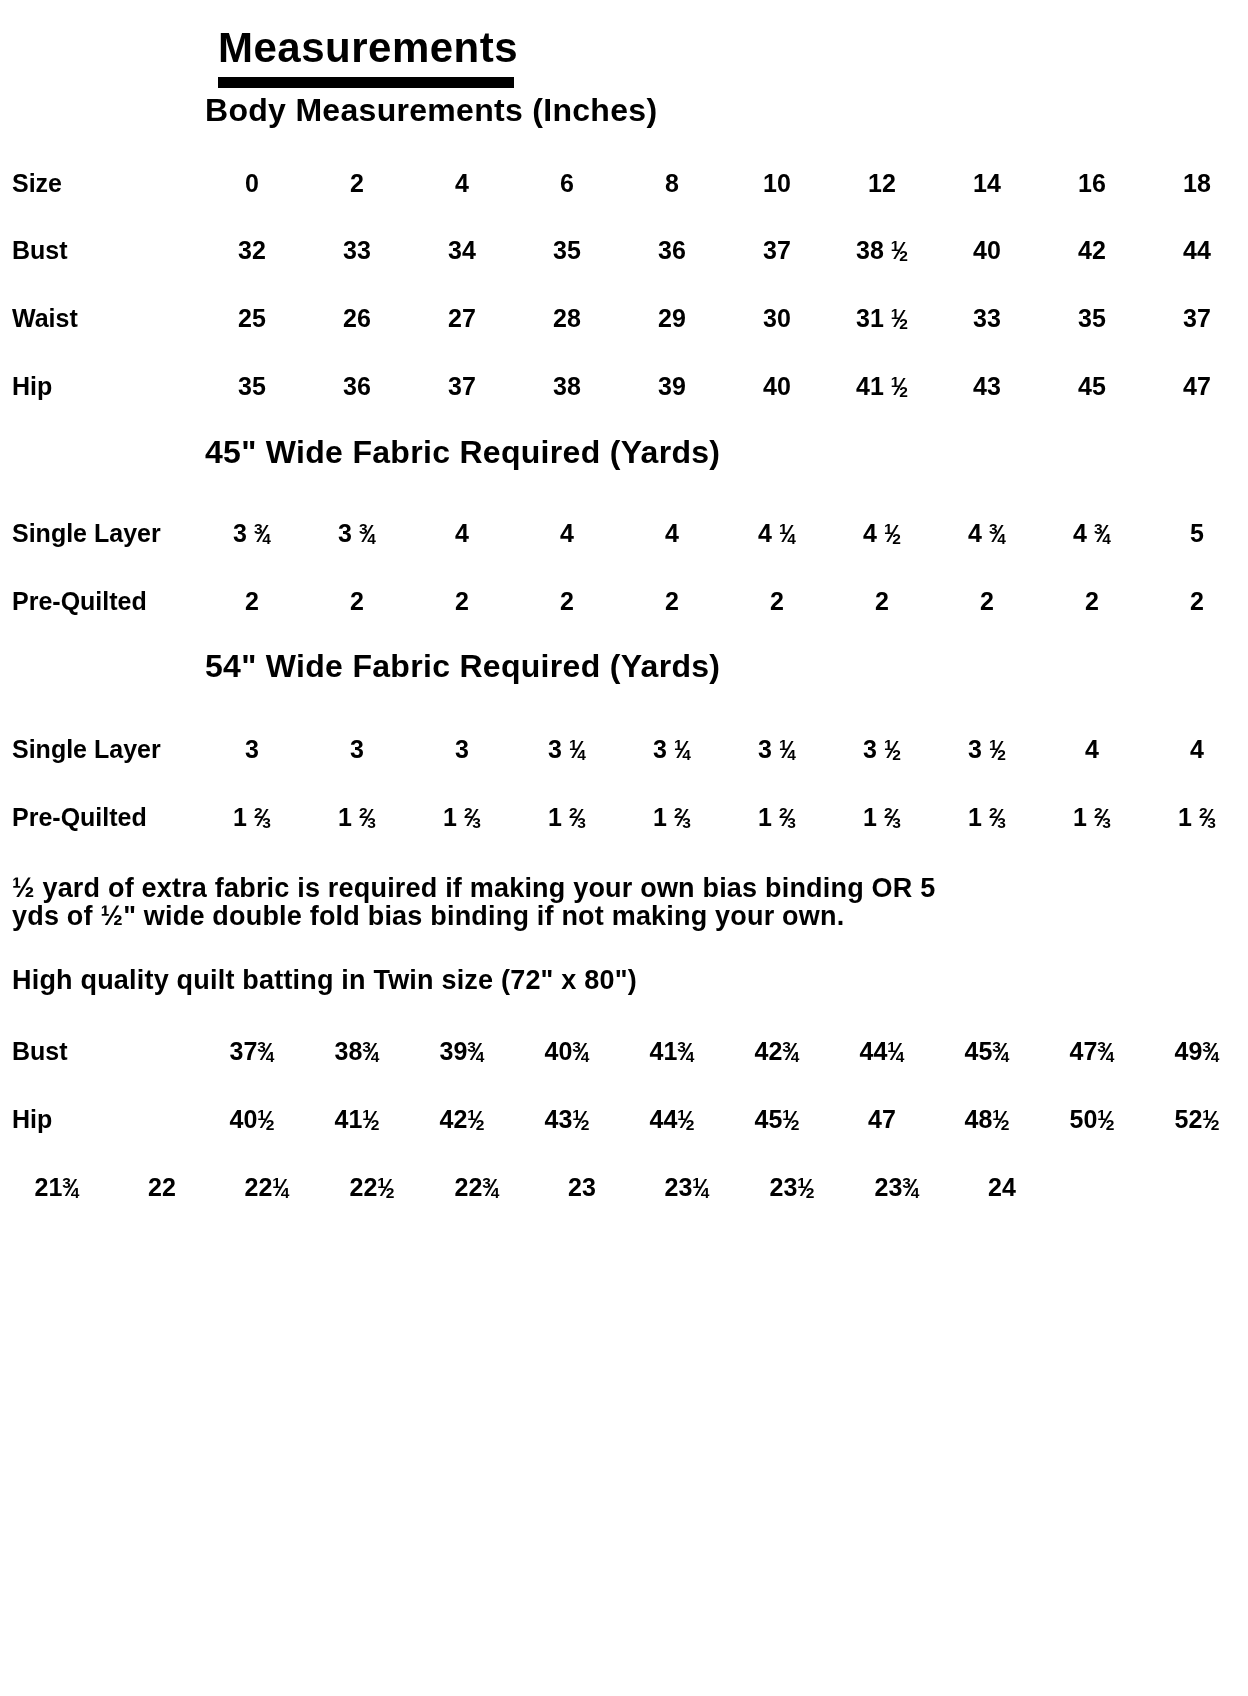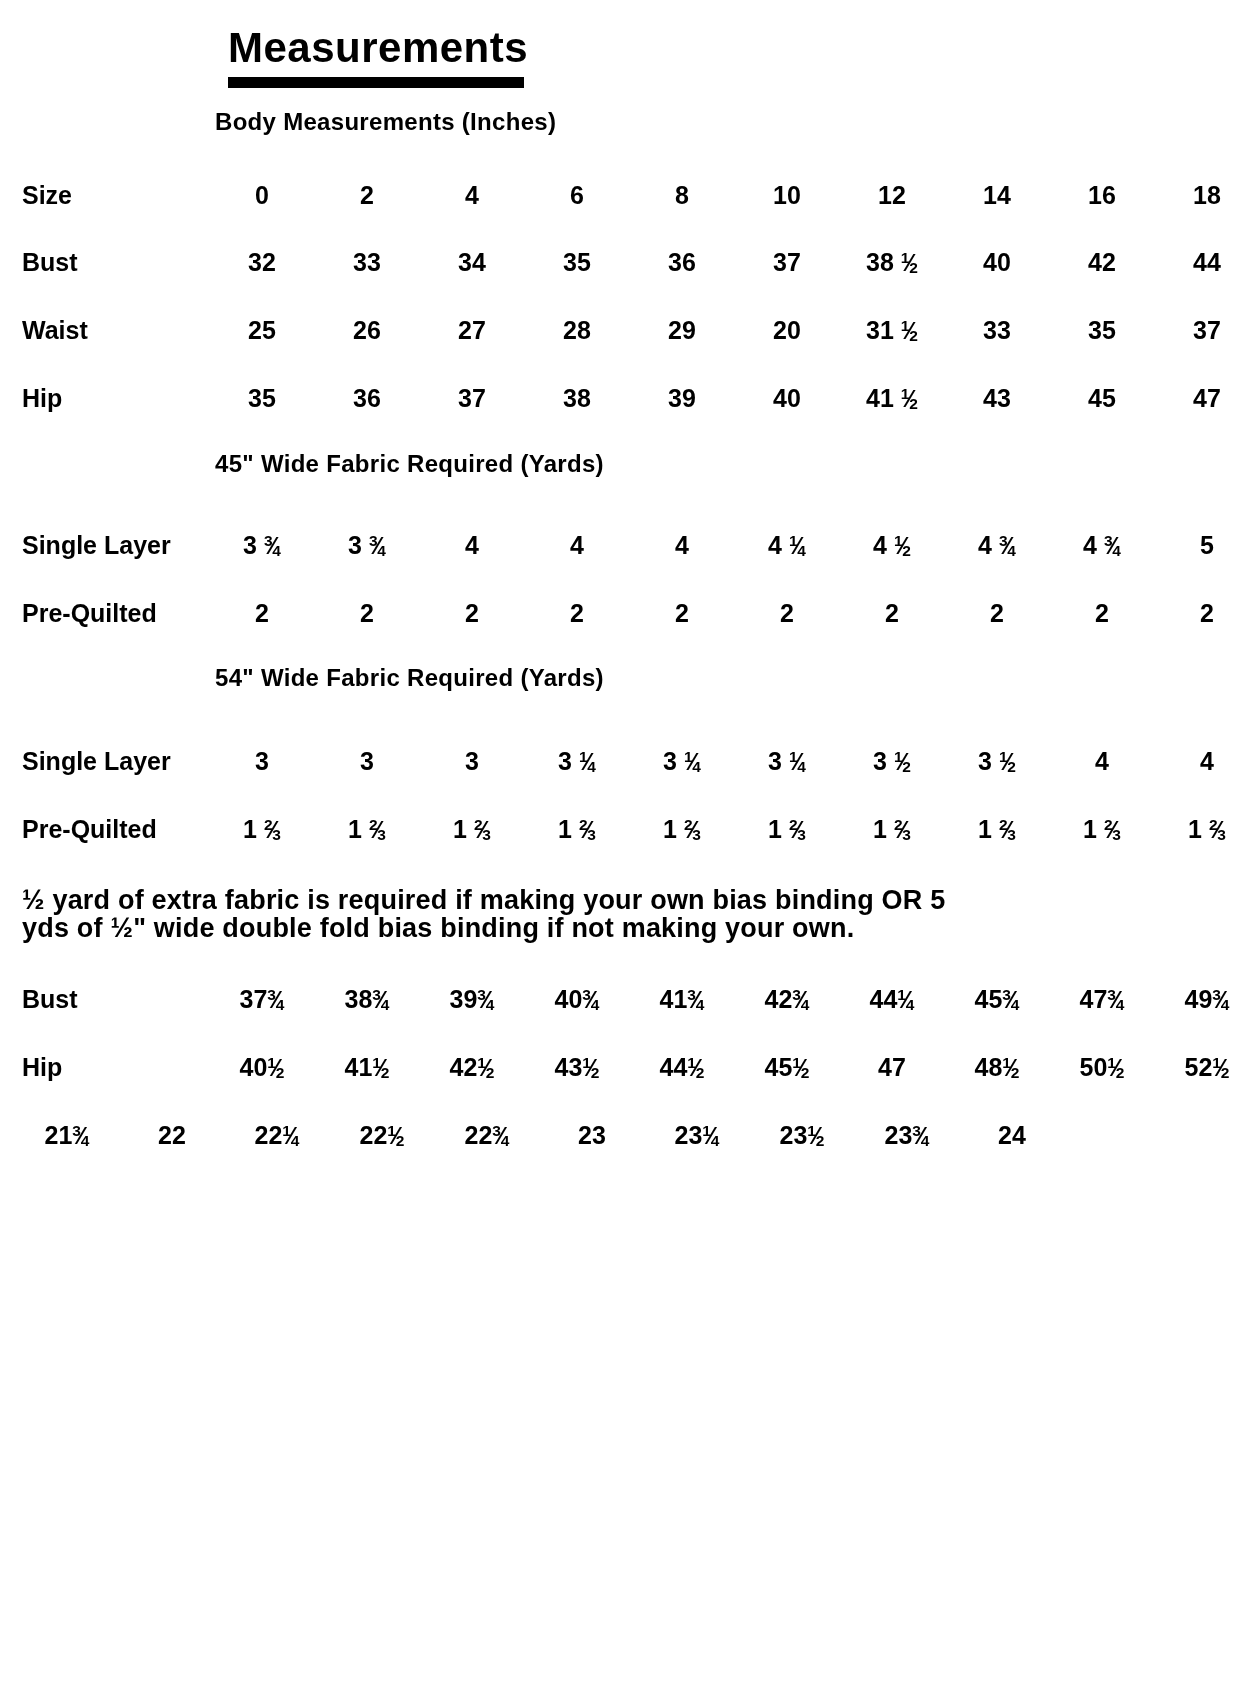--- a/index.html
+++ b/index.html
@@ -2,31 +2,31 @@
 <html><head>
 <meta charset="utf-8">
 <style>
   html, body { margin: 0; padding: 0; background: #ffffff; }
   body {
     width: 1248px; height: 1696px;
     font-family: "Liberation Sans", "DejaVu Sans", sans-serif;
     color: #000000;
     -webkit-font-smoothing: antialiased;
   }
-  .page { box-sizing: border-box; width: 1248px; height: 1696px; padding: 25px 40px 40px 22px; overflow: hidden; }
+  .page { box-sizing: border-box; width: 1248px; height: 1696px; padding: 25px 40px 40px 12px; overflow: hidden; }
 
   h1.doc-title {
     font-size: 42px; font-weight: 700; line-height: 46px;
     margin: 0 0 0 206px; letter-spacing: 0.5px;
   }
   .title-rule { width: 296px; height: 11px; background: #000; margin: 6px 0 0 206px; }
 
   h2.section-heading {
-    font-size: 24px; font-weight: 700; line-height: 36px;
-    margin: 16px 0 0 193px; letter-spacing: 0.3px;
+    font-size: 32px; font-weight: 700; line-height: 36px;
+    margin: 4px 0 0 193px; letter-spacing: 0.3px;
   }
   .h2-body { margin-top: 58px; }
   .h2-45   { margin-top: 0; }
   .h2-54   { margin-top: 13px; }
   .h2-fin  { margin-top: 50px; }
 
   .mtable { font-size: 25px; font-weight: 700; }
   .mt-body { margin-top: 35px; }
   .mt-45   { margin-top: 43px; }
   .mt-54   { margin-top: 45px; }
@@ -83,21 +83,21 @@
         <div class="cell">42</div>
         <div class="cell">44</div>
       </div>
       <div class="trow">
         <div class="rlabel">Waist</div>
         <div class="cell">25</div>
         <div class="cell">26</div>
         <div class="cell">27</div>
         <div class="cell">28</div>
         <div class="cell">29</div>
-        <div class="cell">20</div>
+        <div class="cell">30</div>
         <div class="cell">31 <span class="frac"><sup>1</sup><span class="fslash">⁄</span><sub>2</sub></span></div>
         <div class="cell">33</div>
         <div class="cell">35</div>
         <div class="cell">37</div>
       </div>
       <div class="trow">
         <div class="rlabel">Hip</div>
         <div class="cell">35</div>
         <div class="cell">36</div>
         <div class="cell">37</div>
@@ -165,20 +165,21 @@
         <div class="cell">1 <span class="frac"><sup>2</sup><span class="fslash">⁄</span><sub>3</sub></span></div>
         <div class="cell">1 <span class="frac"><sup>2</sup><span class="fslash">⁄</span><sub>3</sub></span></div>
         <div class="cell">1 <span class="frac"><sup>2</sup><span class="fslash">⁄</span><sub>3</sub></span></div>
         <div class="cell">1 <span class="frac"><sup>2</sup><span class="fslash">⁄</span><sub>3</sub></span></div>
         <div class="cell">1 <span class="frac"><sup>2</sup><span class="fslash">⁄</span><sub>3</sub></span></div>
         <div class="cell">1 <span class="frac"><sup>2</sup><span class="fslash">⁄</span><sub>3</sub></span></div>
       </div>
     </div>
 
   <p class="note note-first">½ yard of extra fabric is required if making your own bias binding OR 5<br>yds of ½" wide double fold bias binding if not making your own.</p>
+  <p class="note">High quality quilt batting in Twin size (72" x 80")</p>
 
   <div class="mtable mt-fin">
       <div class="trow">
         <div class="rlabel">Bust</div>
         <div class="cell">37<span class="frac"><sup>3</sup><span class="fslash">⁄</span><sub>4</sub></span></div>
         <div class="cell">38<span class="frac"><sup>3</sup><span class="fslash">⁄</span><sub>4</sub></span></div>
         <div class="cell">39<span class="frac"><sup>3</sup><span class="fslash">⁄</span><sub>4</sub></span></div>
         <div class="cell">40<span class="frac"><sup>3</sup><span class="fslash">⁄</span><sub>4</sub></span></div>
         <div class="cell">41<span class="frac"><sup>3</sup><span class="fslash">⁄</span><sub>4</sub></span></div>
         <div class="cell">42<span class="frac"><sup>3</sup><span class="fslash">⁄</span><sub>4</sub></span></div>

